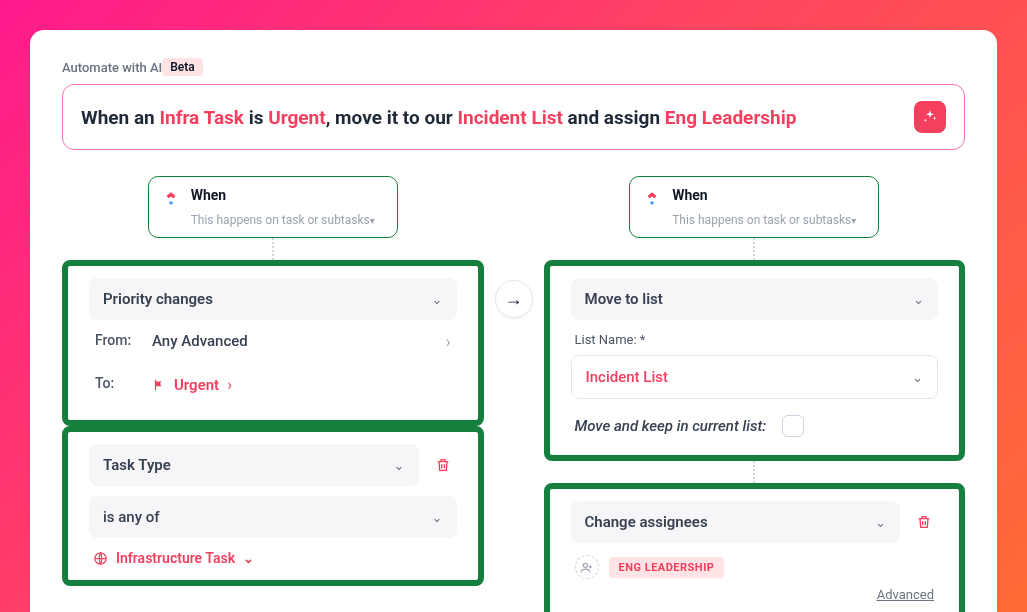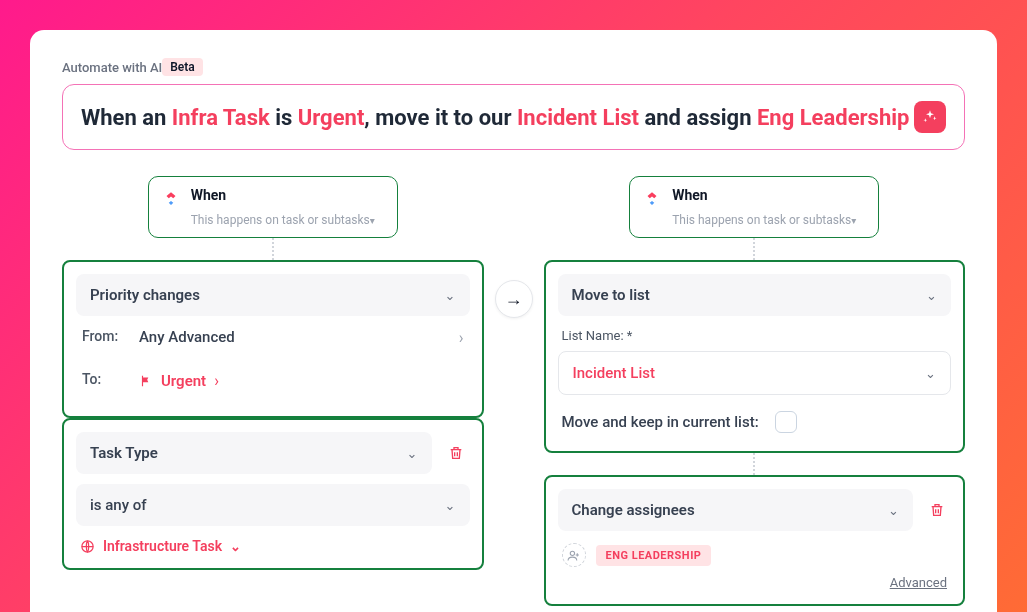--- a/index.html
+++ b/index.html
@@ -37,21 +37,21 @@
   .prompt-box {
     border: 1.5px solid #f472b6;
     border-radius: 12px;
     padding: 16px 18px;
     display: flex;
     align-items: center;
     justify-content: space-between;
     margin-bottom: 26px;
   }
   .prompt-text {
-    font-size: 22px;
+    font-size: 19px;
     font-weight: 700;
     color: #1f2937;
   }
   .prompt-text .hl { color: #f43f5e; }
   .sparkle-btn {
     background: #f43f5e;
     width: 32px; height: 32px;
     border-radius: 8px;
     display: flex; align-items: center; justify-content: center;
     cursor: pointer;
@@ -109,23 +109,23 @@
   .chev-sm { font-size:10px; color:#9ca3af; }
 
   .connector {
     width:2px;
     border-left:2px dotted #d1d5db;
     height:22px;
   }
 
   .block {
     width:100%;
-    border:2px solid #15803d;
+    border:6px solid #15803d;
     border-radius:8px;
-    padding:12px 12px 14px;
+    padding:12px 21px 14px;
     background:#fff;
   }
 
   .select-row {
     background:#f6f6f8;
     border-radius:8px;
     padding:12px 14px;
     display:flex;
     justify-content:space-between;
     align-items:center;
@@ -168,21 +168,21 @@
     border:1px solid #e5e7eb; border-radius:8px;
     padding:12px 14px;
     display:flex; justify-content:space-between; align-items:center;
     cursor:pointer;
   }
   .list-select .val { color:#f43f5e; font-size:15px; font-weight:500;}
 
   .keep-row {
     display:flex; align-items:center; gap:16px;
     padding:16px 4px 4px;
-    font-size:15px; color:#374151; font-weight:500;
+    font-size:15px; color:#374151; font-weight:500;font-style:italic;
   }
   .checkbox {
     width:22px;height:22px;border:1.5px solid #cbd5e1;border-radius:6px;background:#fff;cursor:pointer;
   }
 
   .pill {
     background:#ffe3e5; color:#f43f5e;
     font-size:11px; font-weight:700;
     padding:4px 10px; border-radius:4px;
     letter-spacing:.5px;

